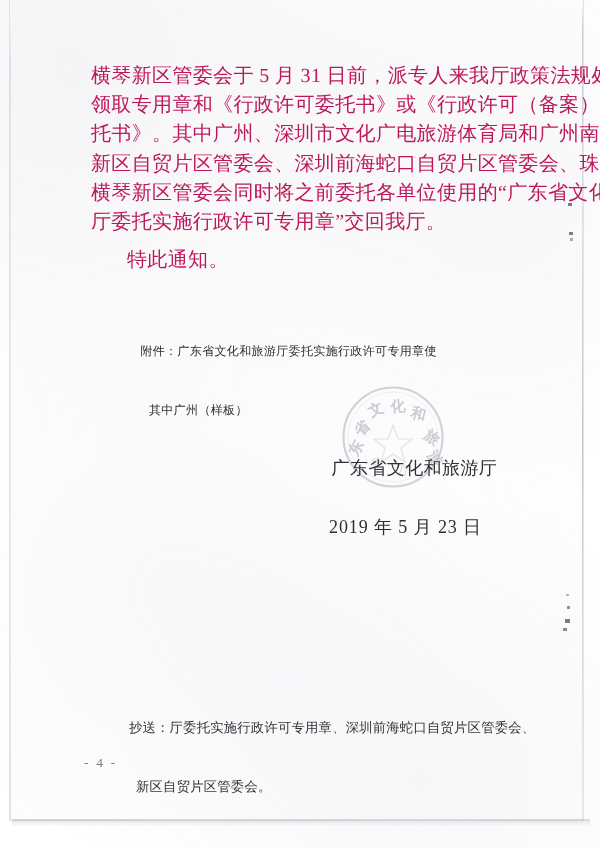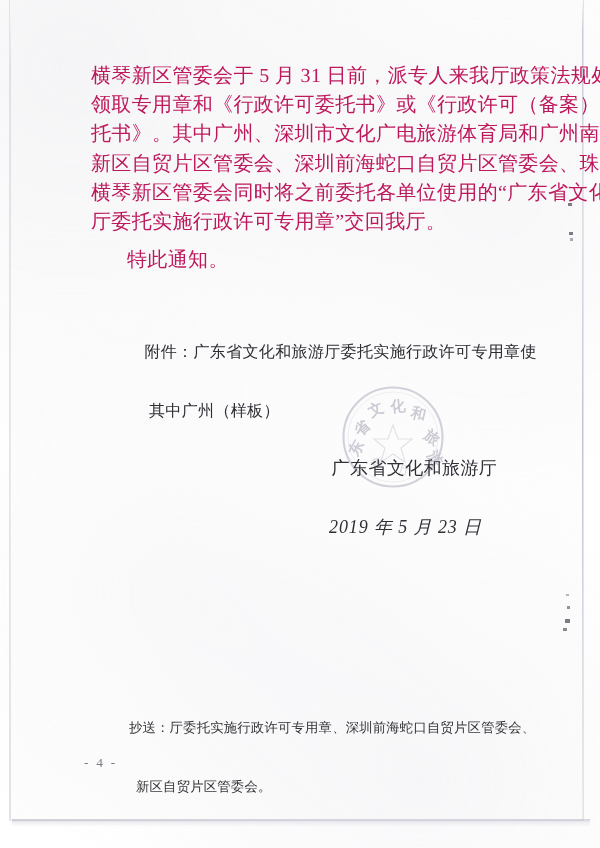--- a/index.html
+++ b/index.html
@@ -100,21 +100,21 @@
   #notice-closing {
     left: 127px;
     top: 246px;
   }
 
   #attachment-block {
     position: absolute;
     left: 127px;
     top: 307px;
     color: #2d2d33;
-    font-size: 16px;
+    font-size: 12px;
     line-height: 29.6px;
     letter-spacing: 0.35px;
     white-space: pre;
   }
   #attachment-block .cont {
     display: block;
     padding-left: 22px;
   }
 
   #signature-block {
@@ -125,21 +125,20 @@
     font-size: 18px;
     line-height: 29.5px;
     letter-spacing: 0.4px;
     white-space: pre;
     z-index: 3;
   }
   #signature-block .date-line {
     display: block;
     padding-left: 17px;
     letter-spacing: 0.9px;
-    font-style: italic;
   }
 
   
   .seal {
     position: absolute;
     left: 341px;
     top: 385px;
     width: 104px;
     height: 104px;
     z-index: 2;

